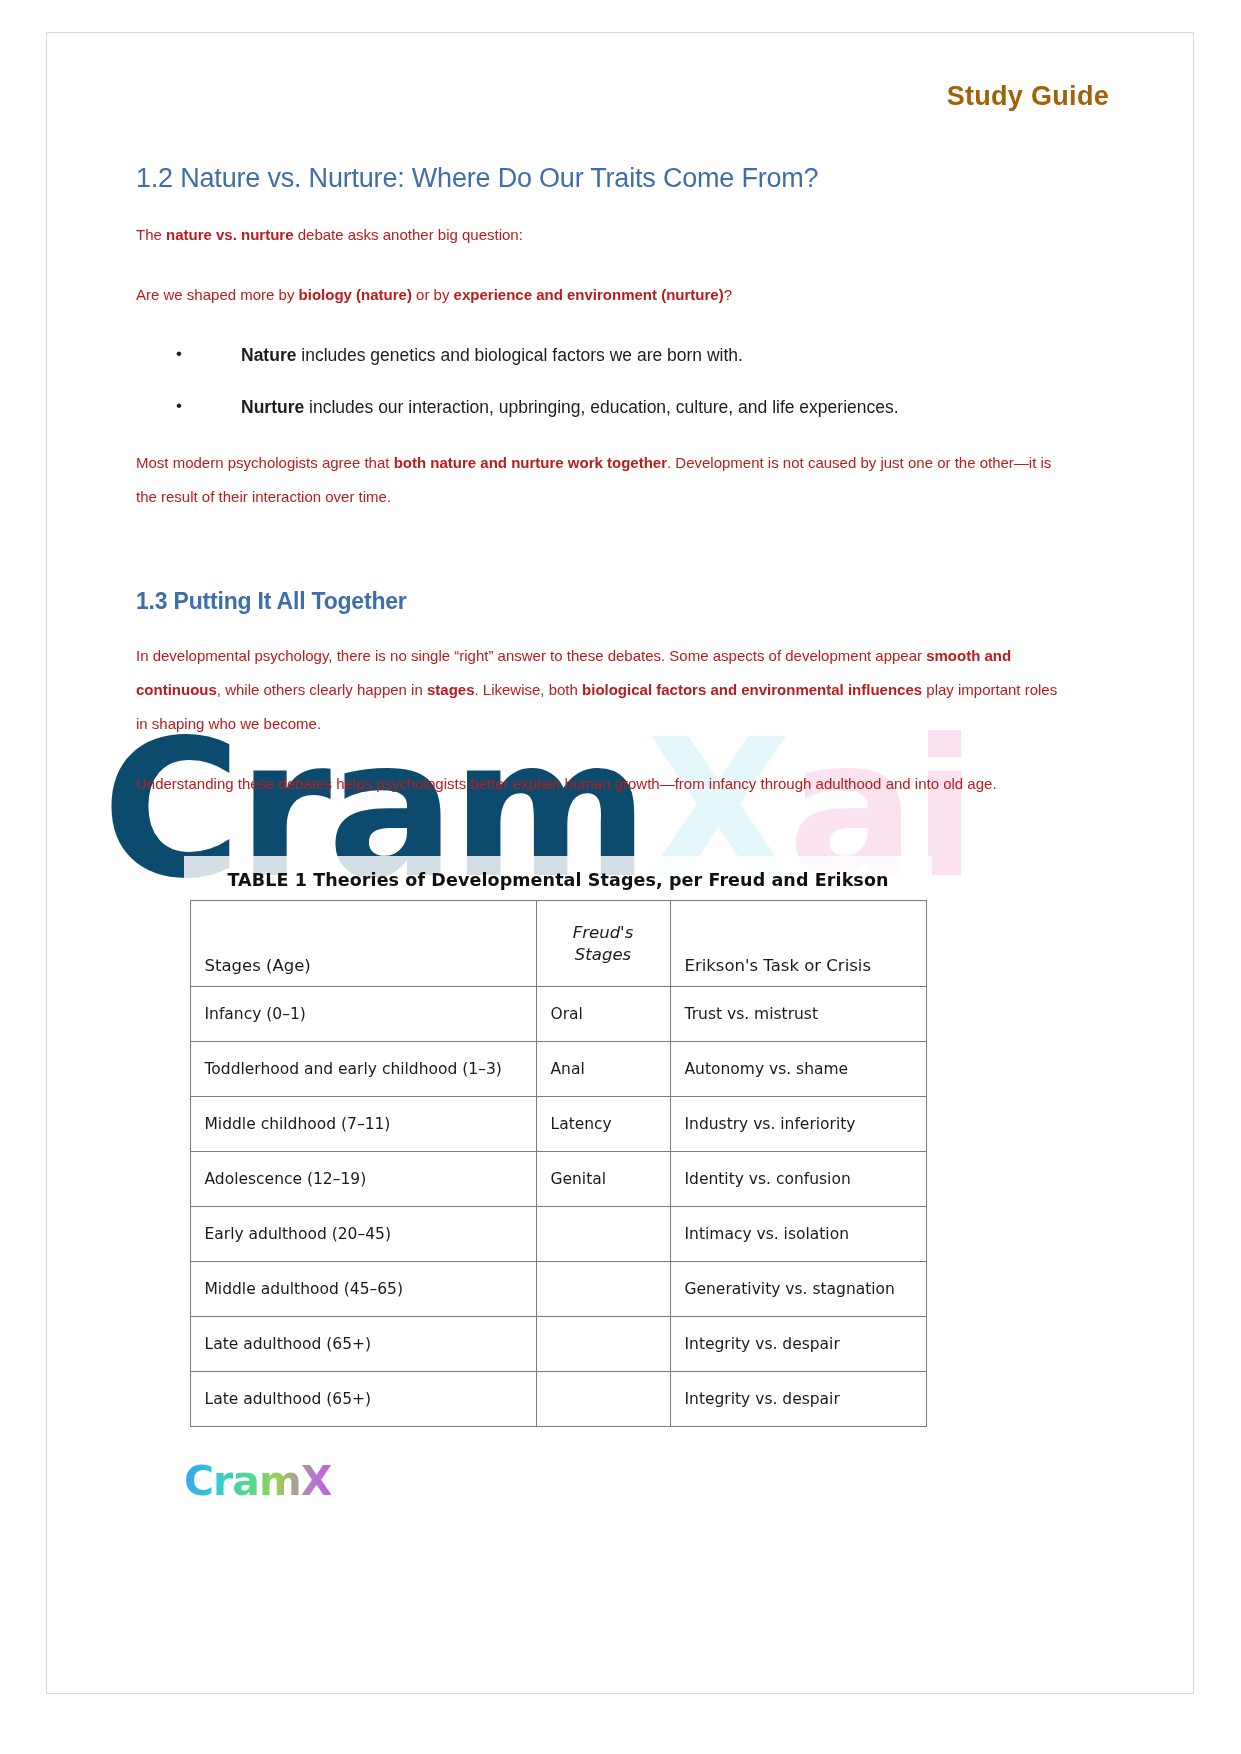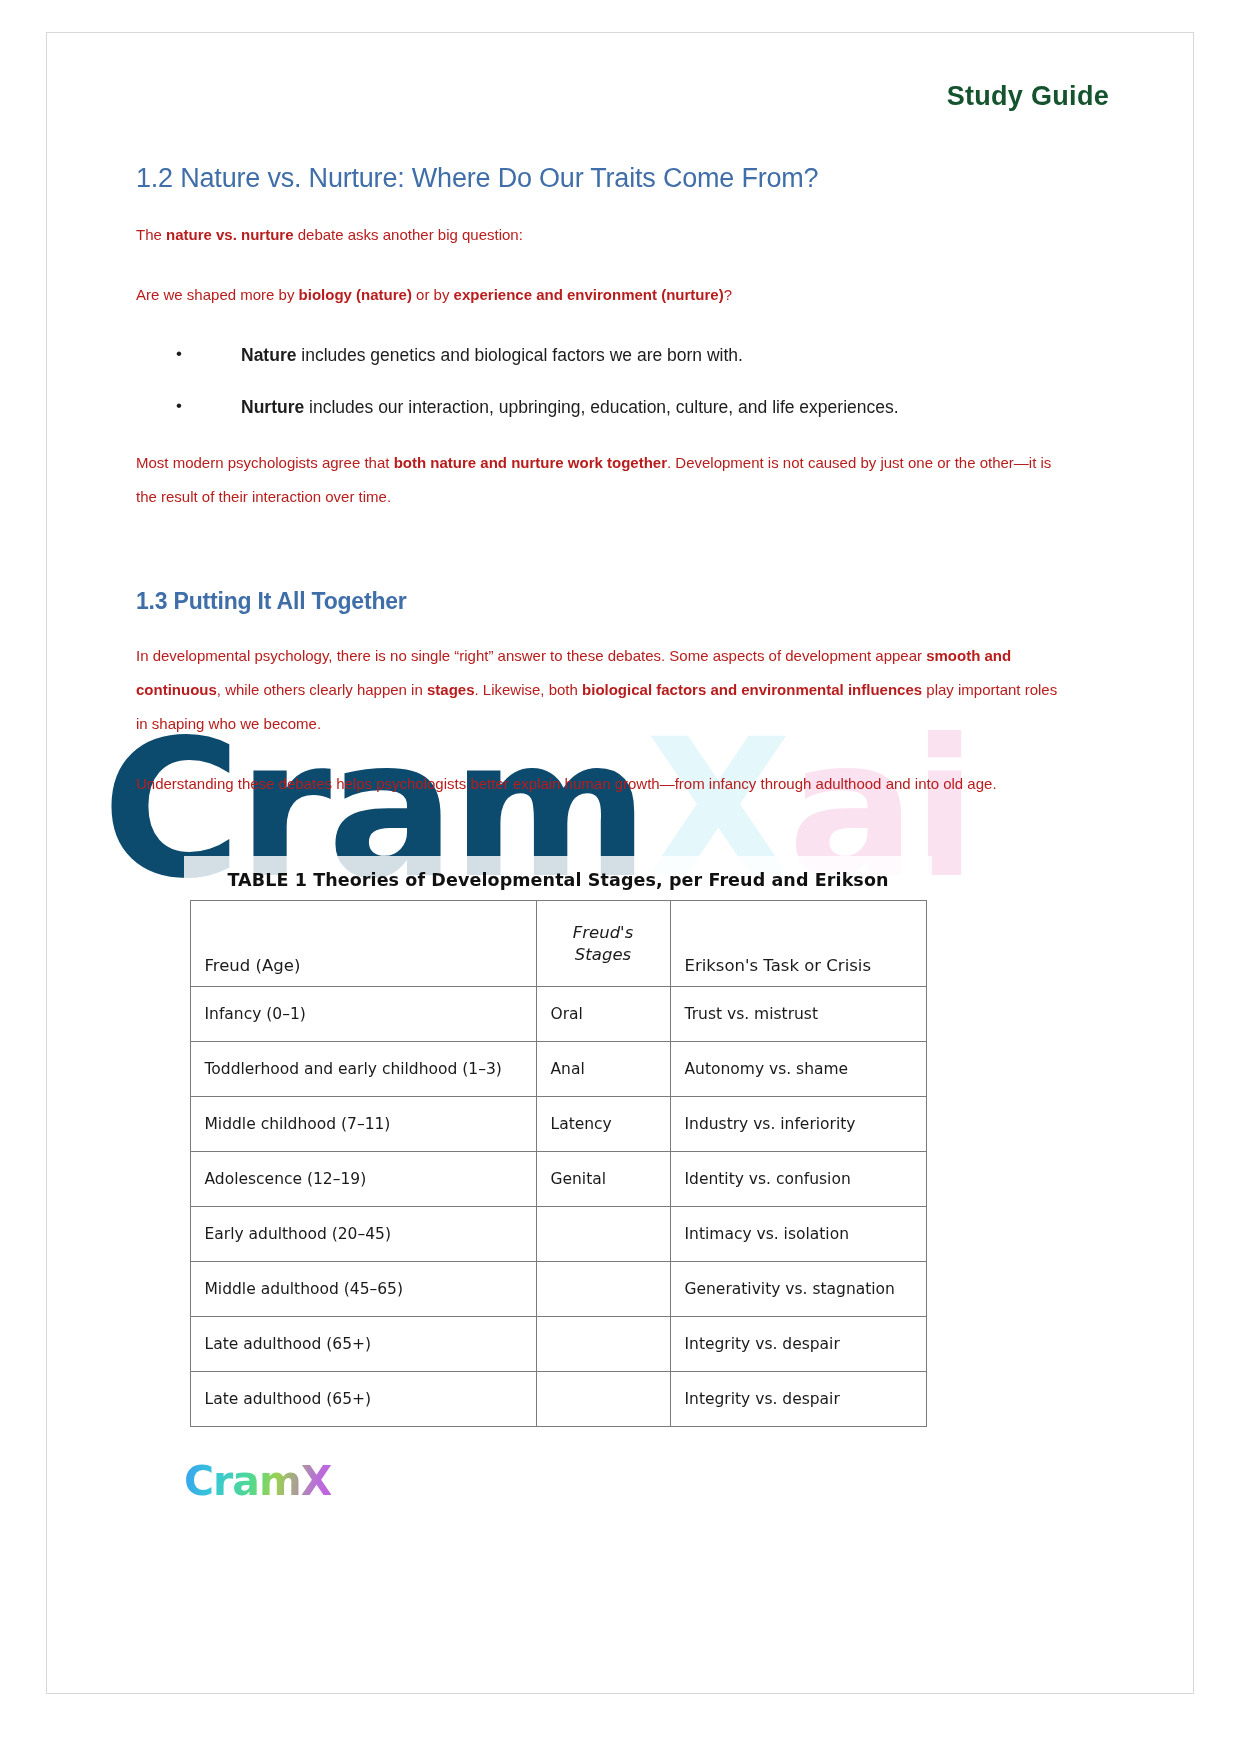--- a/index.html
+++ b/index.html
@@ -53,21 +53,21 @@
   .wm-x { color: #e4f7fb; }
   .wm-ai { color: #fbe2f0; }
 
   
   .doc-header {
     position: absolute;
     right: 84px;
     top: 48px;
     font-size: 27px;
     font-weight: bold;
-    color: #14532d;
+    color: #a16207;
     letter-spacing: 0.3px;
     z-index: 2;
   }
 
   
   .content {
     position: absolute;
     left: 89px;
     top: 130px;
     width: 930px;
@@ -244,21 +244,21 @@
   <div class="table-figure">
     <div class="table-caption">TABLE 1  Theories of Developmental Stages, per Freud and Erikson</div>
     <table class="stages">
       <colgroup>
         <col class="c1">
           <col class="c2">
           <col class="c3">
       </colgroup>
       <thead>
         <tr>
-          <th>Freud (Age)</th>
+          <th>Stages (Age)</th>
           <th class="freud"><span>Freud's</span><br><span>Stages</span></th>
           <th>Erikson's Task or Crisis</th>
         </tr>
       </thead>
       <tbody>
         <tr>
           <td>Infancy (0–1)</td>
           <td>Oral</td>
           <td>Trust vs. mistrust</td>
         </tr>

